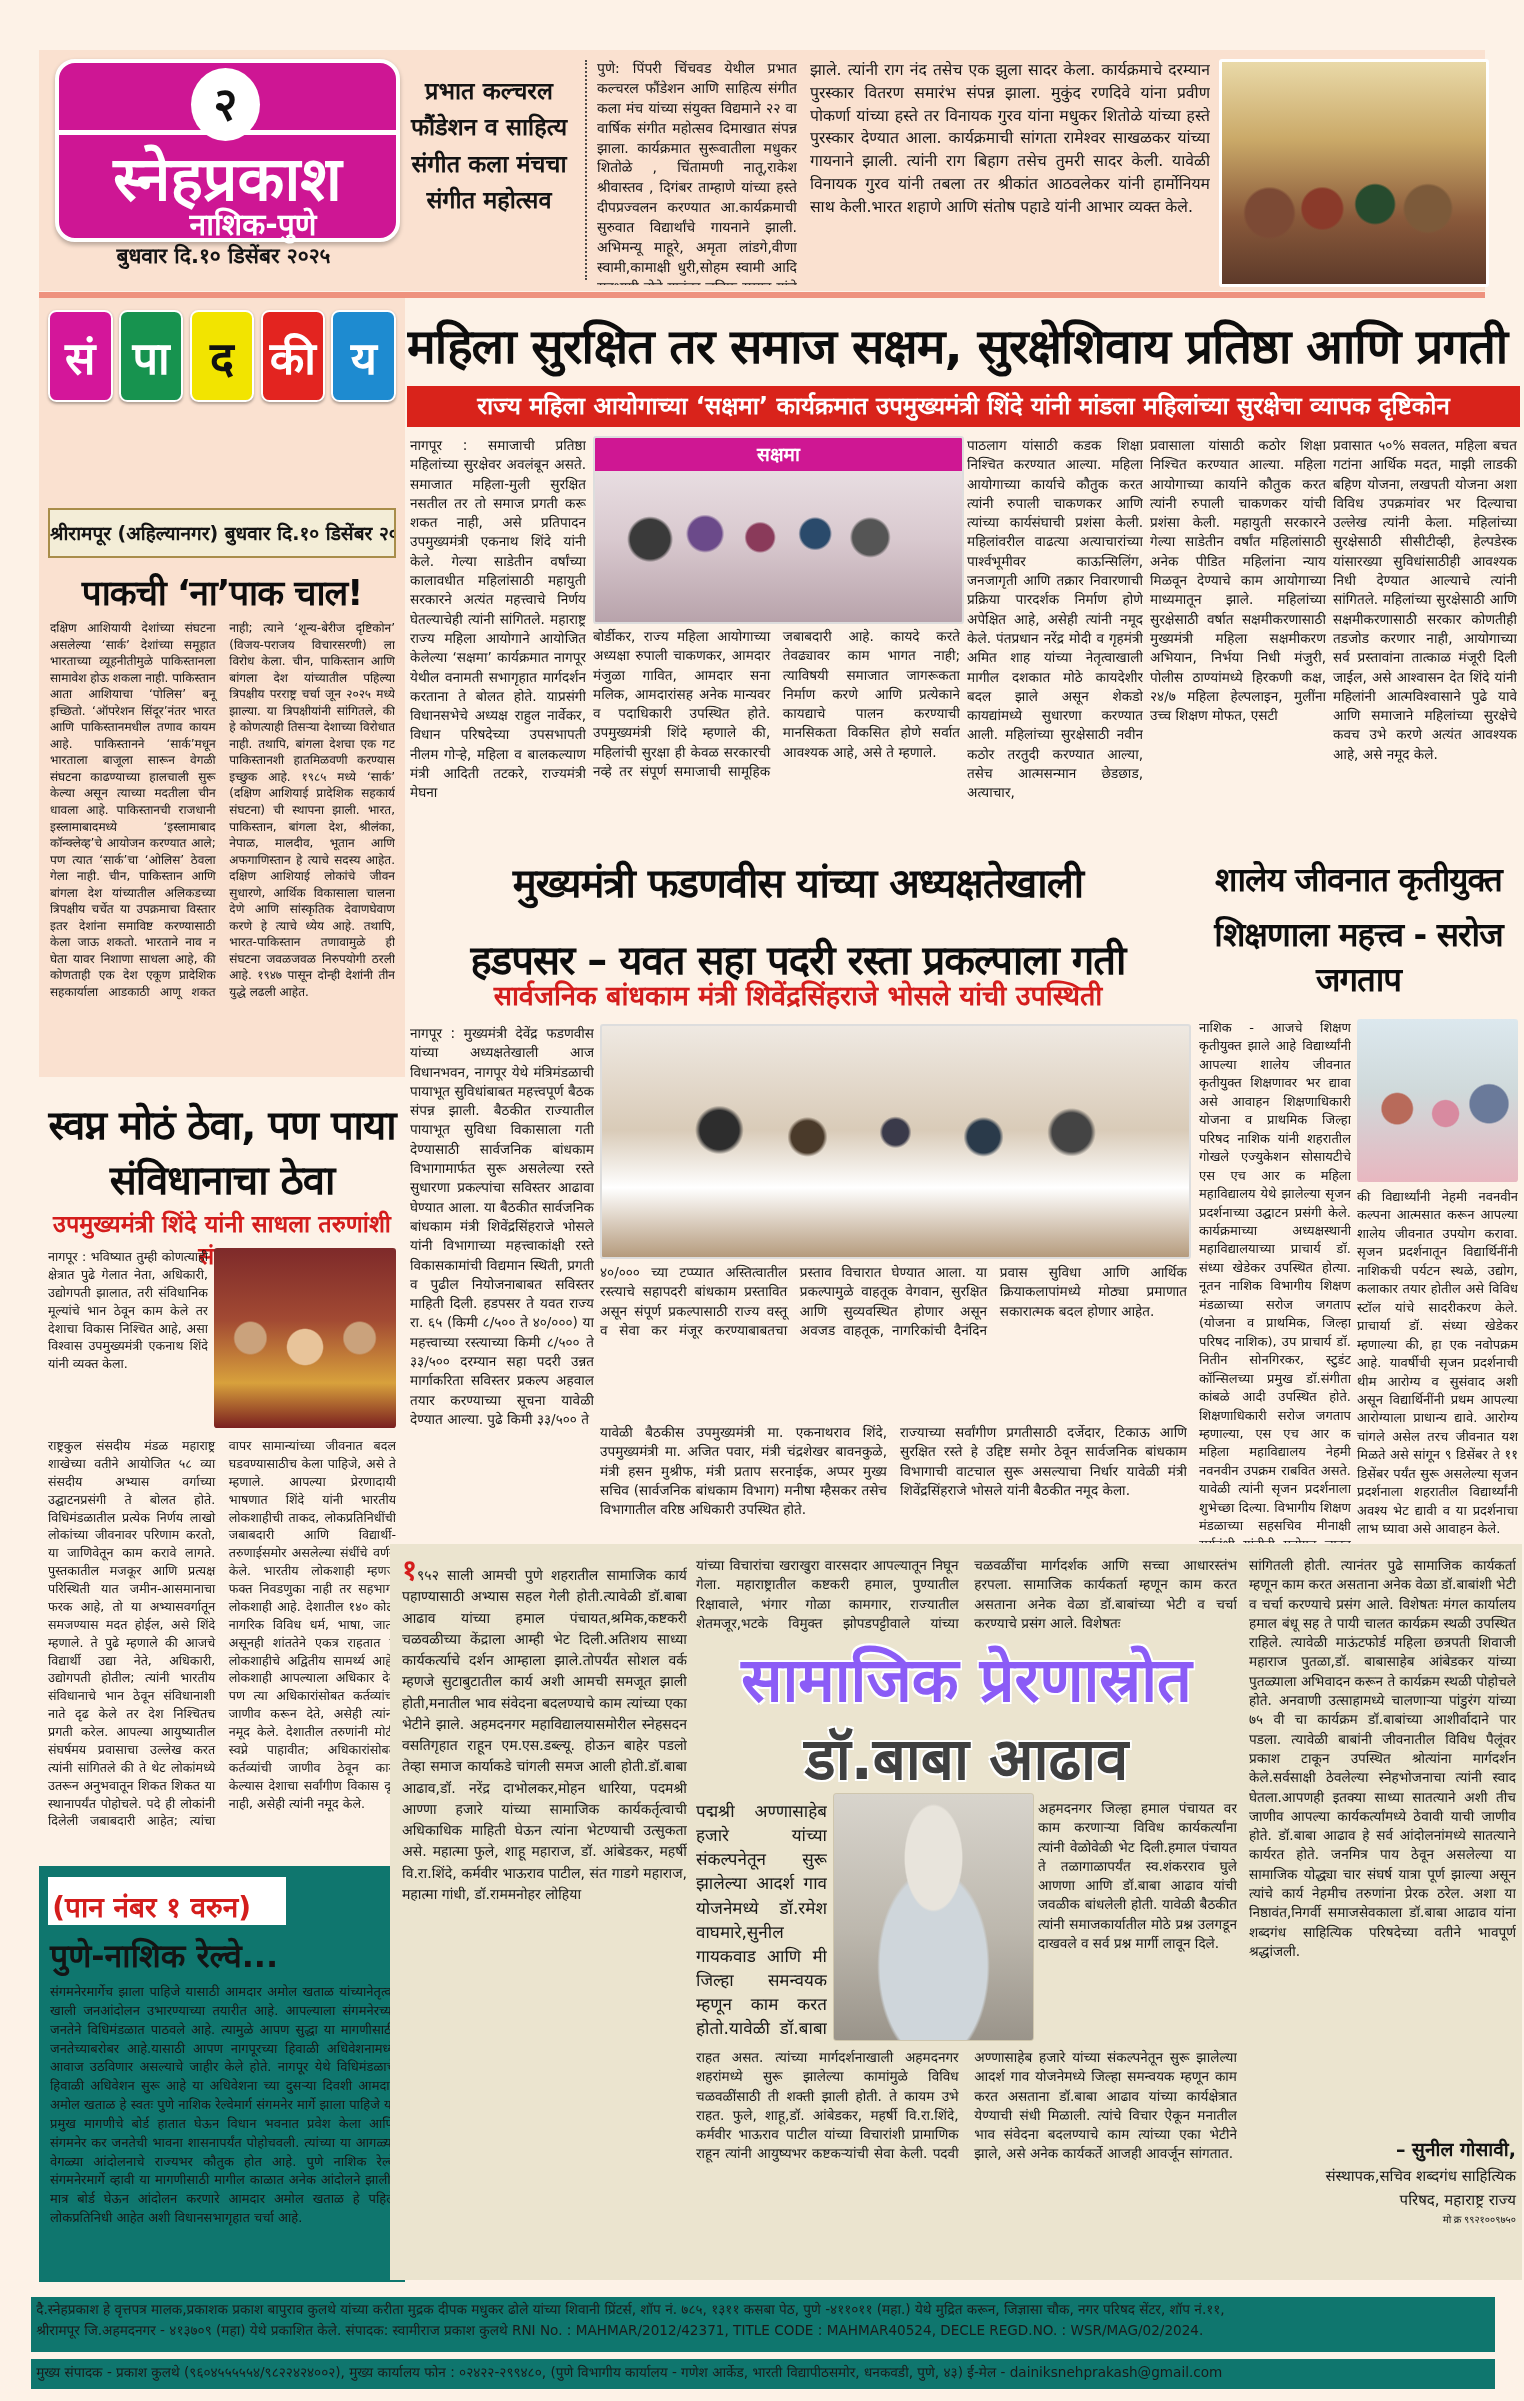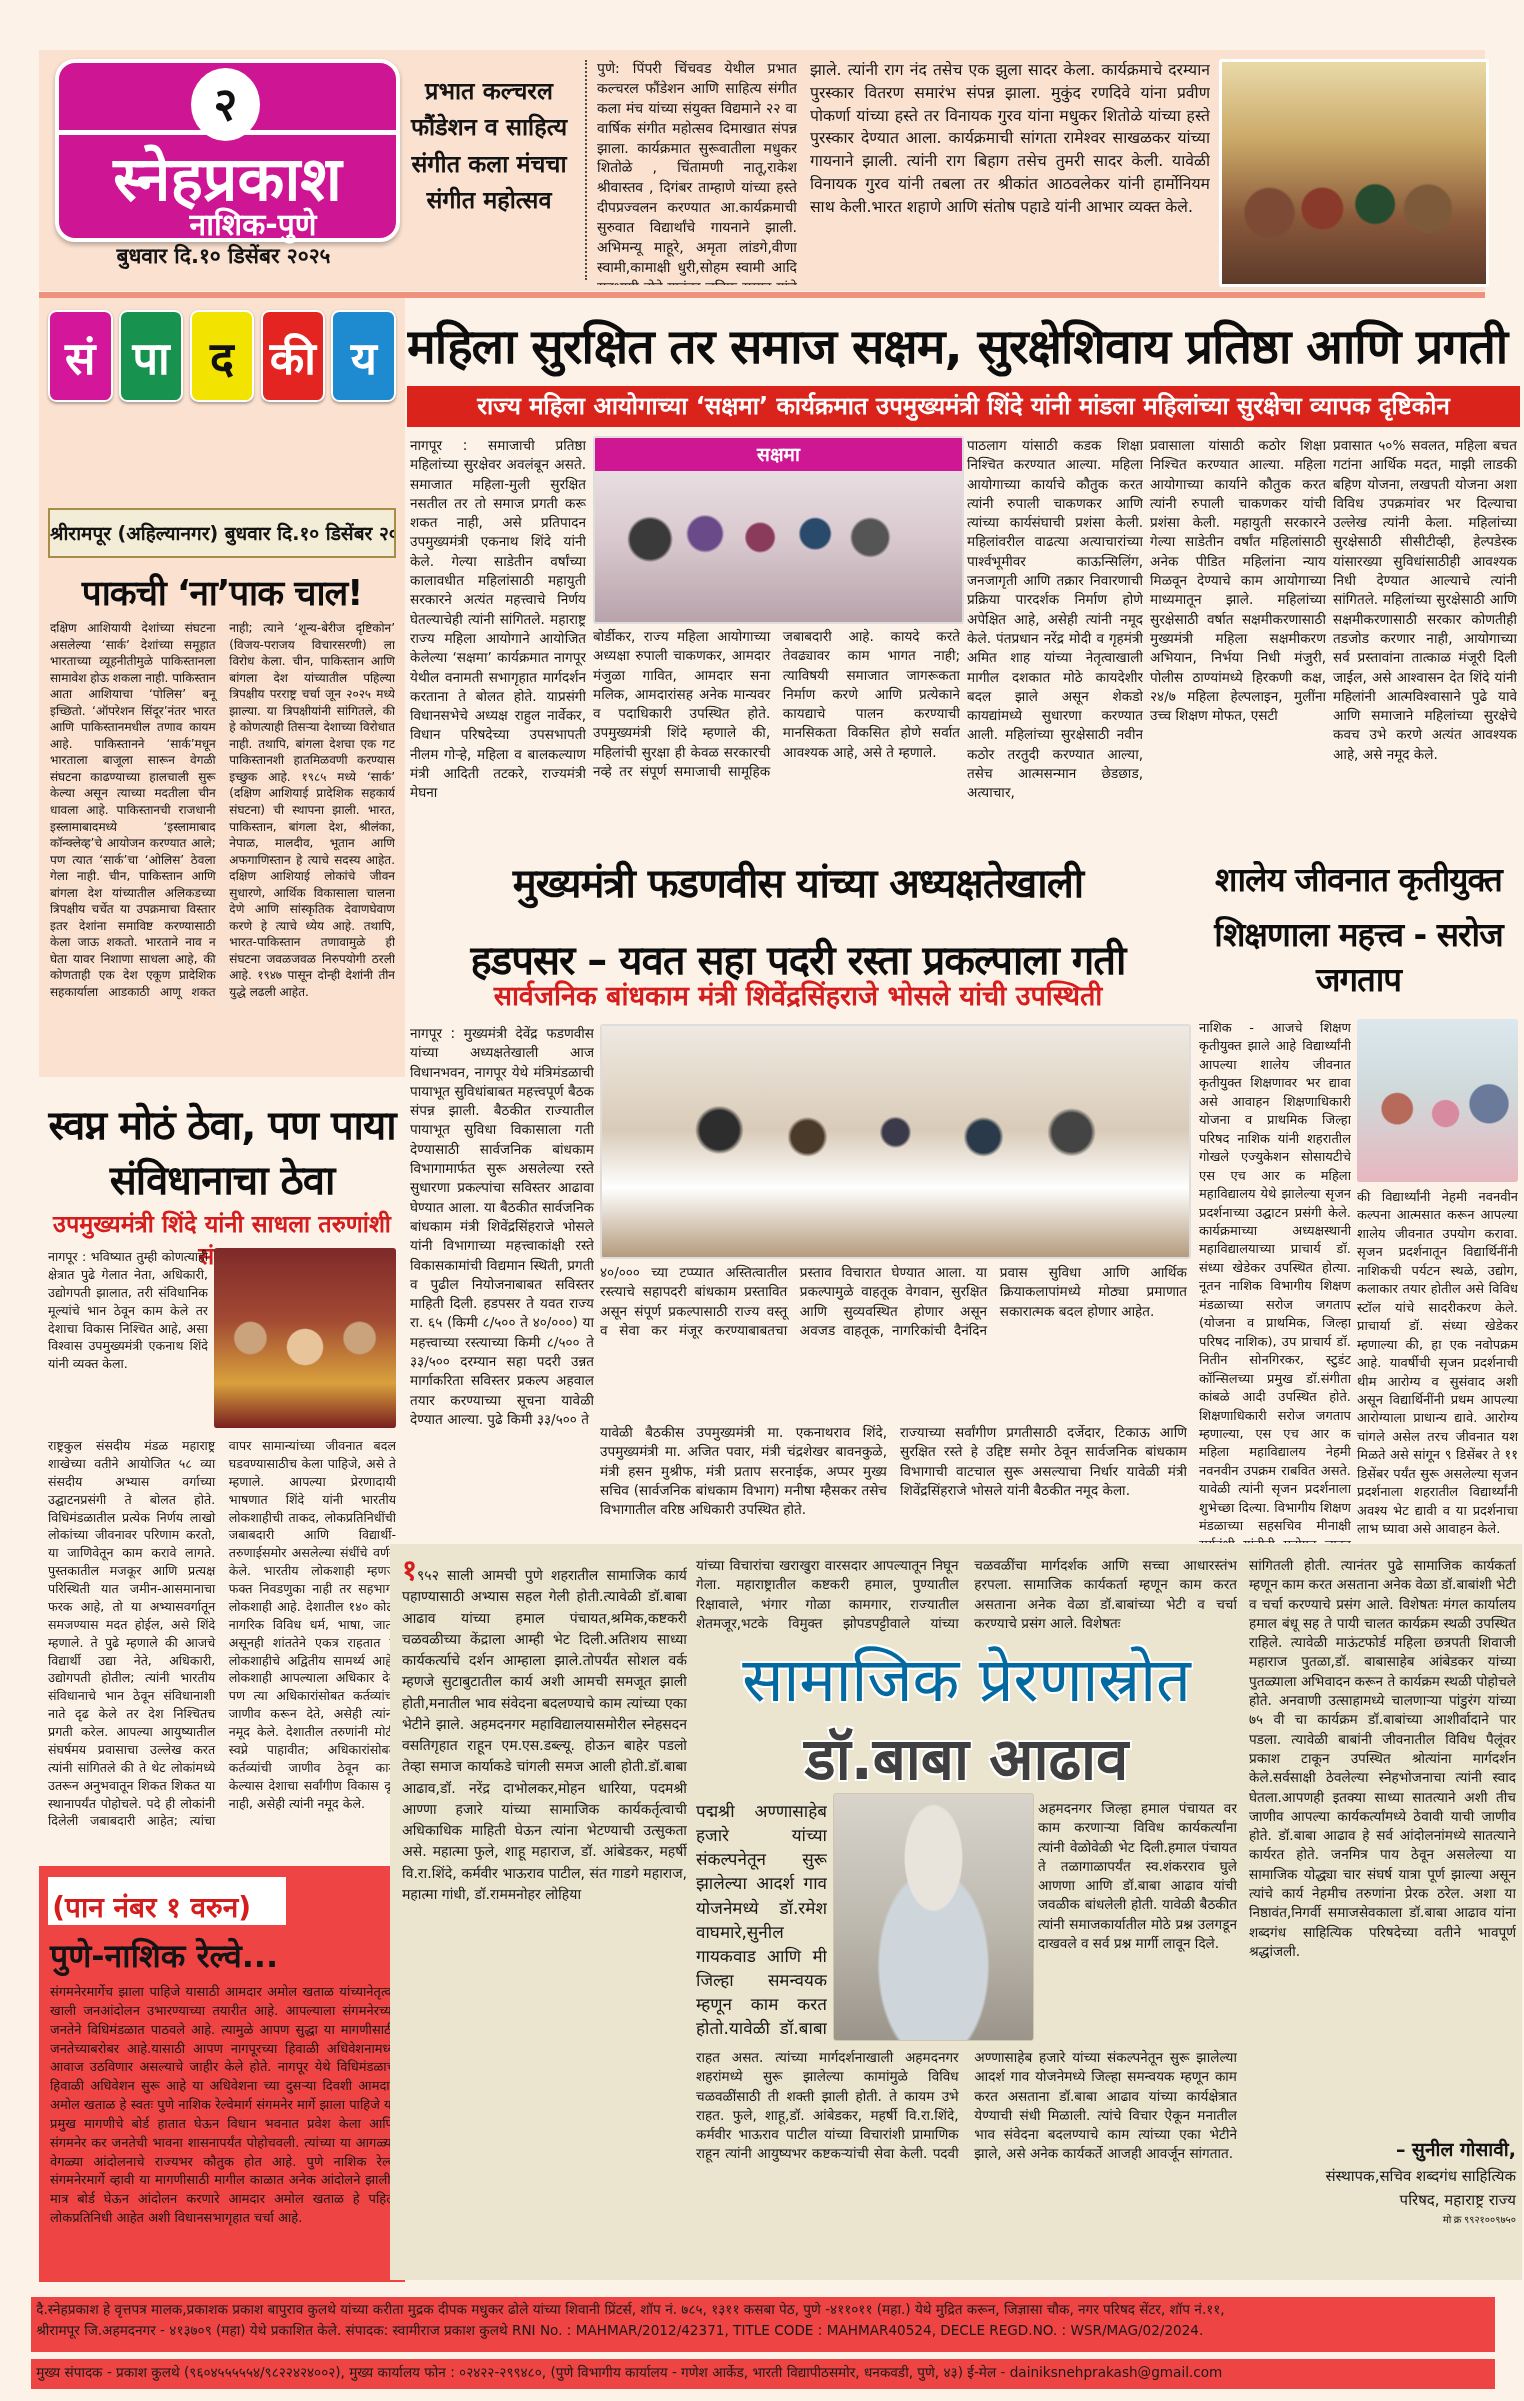--- a/index.html
+++ b/index.html
@@ -8,21 +8,21 @@
   .col{text-align:justify;line-height:1.42;color:#161616;word-break:break-word;}
   .center{text-align:center;}
   .bold{font-weight:bold;}
   .photo{border-radius:3.1px;overflow:hidden;}
   .tile{width:64px;height:88px;border-radius:8.4px;display:flex;align-items:center;justify-content:center;
         font-size:45px;font-weight:bold;color:#fff;box-shadow:0 1.6px 2.6px rgba(0,0,0,.3);border:2.1px solid #fff;}
   .headline{font-weight:900;letter-spacing:-1px;color:#0d0d0d;}
   .redtxt{color:#d41d1c;}
   .redstrip{background:#d9231b;color:#fff;font-weight:bold;text-align:center;}
   .kicker-chip{background:#ffffff;display:flex;align-items:flex-end;}
-  .graybg{background:#ef4444;}
+  .graybg{background:#0f766e;}
   .divider{border-left:2.1px dotted #4a4a4a;}
   .footer-line{color:#1a1a1a;line-height:1.55;}
   .sig{text-align:right;line-height:1.6;}
 </style>
 </head>
 <body>
 
 <div class="abs" style="left:39px;top:50px;width:1446px;height:241px;background:#fae1d0;"></div>
 
 <div class="abs" style="left:55px;top:59px;width:337px;height:175px;background:#ce1694;border:4.7px solid #fff;border-radius:20px;box-shadow:0 2.1px 4.2px rgba(0,0,0,.25);">
@@ -126,21 +126,21 @@
 <div class="abs col" style="left:1357px;top:1188px;width:161px;height:355px;font-size:13px;overflow:hidden;">की विद्यार्थ्यांनी नेहमी नवनवीन कल्पना आत्मसात करून आपल्या शालेय जीवनात उपयोग करावा. सृजन प्रदर्शनातून विद्यार्थिनींनी नाशिकची पर्यटन स्थळे, उद्योग, कलाकार तयार होतील असे विविध स्टॉल यांचे सादरीकरण केले. प्राचार्या डॉ. संध्या खेडेकर म्हणाल्या की, हा एक नवोपक्रम आहे. यावर्षीची सृजन प्रदर्शनाची थीम आरोग्य व सुसंवाद अशी असून विद्यार्थिनींनी प्रथम आपल्या आरोग्याला प्राधान्य द्यावे. आरोग्य चांगले असेल तरच जीवनात यश मिळते असे सांगून ९ डिसेंबर ते ११ डिसेंबर पर्यंत सुरू असलेल्या सृजन प्रदर्शनाला शहरातील विद्यार्थ्यांनी अवश्य भेट द्यावी व या प्रदर्शनाचा लाभ घ्यावा असे आवाहन केले.</div>
 
 <div class="abs" style="left:390px;top:1544px;width:1132px;height:736px;background:#ebe4cf;"></div>
 
 <div class="abs col" style="left:402px;top:1556px;width:285px;height:714px;font-size:14px;line-height:1.52;overflow:hidden;">
   <span class="redtxt bold" style="font-size:29px;line-height:1;">१</span><span>९५२ साली आमची पुणे शहरातील सामाजिक कार्य पहाण्यासाठी अभ्यास सहल गेली होती.त्यावेळी डॉ.बाबा आढाव यांच्या हमाल पंचायत,श्रमिक,कष्टकरी चळवळीच्या केंद्राला आम्ही भेट दिली.अतिशय साध्या कार्यकर्त्याचे दर्शन आम्हाला झाले.तोपर्यंत सोशल वर्क म्हणजे सुटाबुटातील कार्य अशी आमची समजूत झाली होती,मनातील भाव संवेदना बदलण्याचे काम त्यांच्या एका भेटीने झाले. अहमदनगर महाविद्यालयासमोरील स्नेहसदन वसतिगृहात राहून एम.एस.डब्ल्यू. होऊन बाहेर पडलो तेव्हा समाज कार्याकडे चांगली समज आली होती.डॉ.बाबा आढाव,डॉ. नरेंद्र दाभोलकर,मोहन धारिया, पदमश्री आण्णा हजारे यांच्या सामाजिक कार्यकर्तृत्वाची अधिकाधिक माहिती घेऊन त्यांना भेटण्याची उत्सुकता असे. महात्मा फुले, शाहू महाराज, डॉ. आंबेडकर, महर्षी वि.रा.शिंदे, कर्मवीर भाऊराव पाटील, संत गाडगे महाराज, महात्मा गांधी, डॉ.राममनोहर लोहिया</span>
 </div>
 
 <div class="abs col" style="left:696px;top:1556px;width:541px;height:78px;font-size:13.6px;column-count:2;column-gap:15.7px;overflow:hidden;">यांच्या विचारांचा खराखुरा वारसदार आपल्यातून निघून गेला. महाराष्ट्रातील कष्टकरी हमाल, पुण्यातील रिक्षावाले, भंगार गोळा कामगार, राज्यातील शेतमजूर,भटके विमुक्त झोपडपट्टीवाले यांच्या चळवळींचा मार्गदर्शक आणि सच्चा आधारस्तंभ हरपला. सामाजिक कार्यकर्ता म्हणून काम करत असताना अनेक वेळा डॉ.बाबांच्या भेटी व चर्चा करण्याचे प्रसंग आले. विशेषतः</div>
 
-<div class="abs center" style="left:696px;top:1636px;width:541px;font-size:61px;font-weight:400;color:#0369a1;text-shadow:1.6px 1.6px 0 #fff,-1.6px -1.6px 0 #fff,1.6px -1.6px 0 #fff,-1.6px 1.6px 0 #fff;">सामाजिक प्रेरणास्रोत</div>
+<div class="abs center" style="left:696px;top:1636px;width:541px;font-size:61px;font-weight:700;color:#8b5cf6;text-shadow:1.6px 1.6px 0 #fff,-1.6px -1.6px 0 #fff,1.6px -1.6px 0 #fff,-1.6px 1.6px 0 #fff;">सामाजिक प्रेरणास्रोत</div>
 <div class="abs center" style="left:696px;top:1717px;width:541px;font-size:58px;font-weight:900;color:#404040;text-shadow:1.6px 1.6px 0 #fff,-1.6px -1.6px 0 #fff,1.6px -1.6px 0 #fff,-1.6px 1.6px 0 #fff;">डॉ.बाबा आढाव</div>
 
 <div class="abs col" style="left:696px;top:1799px;width:131px;height:243px;font-size:17px;overflow:hidden;">पद्मश्री अण्णासाहेब हजारे यांच्या संकल्पनेतून सुरू झालेल्या आदर्श गाव योजनेमध्ये डॉ.रमेश वाघमारे,सुनील गायकवाड आणि मी जिल्हा समन्वयक म्हणून काम करत होतो.यावेळी डॉ.बाबा आढाव यांच्या कार्यक्षेत्रात येण्याची संधी मिळाली.यावेळी मी त्यांच्याशी संवाद साधला.</div>
 <div class="abs photo" style="left:833px;top:1793px;width:199px;height:246px;border:1.6px solid #cfc6ad;background:
   radial-gradient(ellipse at 50% 26%, #e8e4dc 0 20%, transparent 21%),
   radial-gradient(ellipse at 50% 70%, #cfd6db 0 38%, transparent 40%),
   linear-gradient(180deg,#d8d4cc 0%,#bdb8ae 55%,#9a948a 100%);"></div>
 <div class="abs col" style="left:1038px;top:1799px;width:199px;height:243px;font-size:13.6px;overflow:hidden;">अहमदनगर जिल्हा हमाल पंचायत वर काम करणाऱ्या विविध कार्यकर्त्यांना त्यांनी वेळोवेळी भेट दिली.हमाल पंचायत ते तळागाळापर्यंत स्व.शंकरराव घुले आणणा आणि डॉ.बाबा आढाव यांची जवळीक बांधलेली होती. यावेळी बैठकीत त्यांनी समाजकार्यातील मोठे प्रश्न उलगडून दाखवले व सर्व प्रश्न मार्गी लावून दिले.</div>
 
 <div class="abs col" style="left:696px;top:2048px;width:541px;height:222px;font-size:13.6px;column-count:2;column-gap:15.7px;overflow:hidden;">राहत असत. त्यांच्या मार्गदर्शनाखाली अहमदनगर शहरांमध्ये सुरू झालेल्या कामांमुळे विविध चळवळींसाठी ती शक्ती झाली होती. ते कायम उभे राहत. फुले, शाहू,डॉ. आंबेडकर, महर्षी वि.रा.शिंदे, कर्मवीर भाऊराव पाटील यांच्या विचारांशी प्रामाणिक राहून त्यांनी आयुष्यभर कष्टकऱ्यांची सेवा केली. पदवी अण्णासाहेब हजारे यांच्या संकल्पनेतून सुरू झालेल्या आदर्श गाव योजनेमध्ये जिल्हा समन्वयक म्हणून काम करत असताना डॉ.बाबा आढाव यांच्या कार्यक्षेत्रात येण्याची संधी मिळाली. त्यांचे विचार ऐकून मनातील भाव संवेदना बदलण्याचे काम त्यांच्या एका भेटीने झाले, असे अनेक कार्यकर्ते आजही आवर्जून सांगतात.</div>

